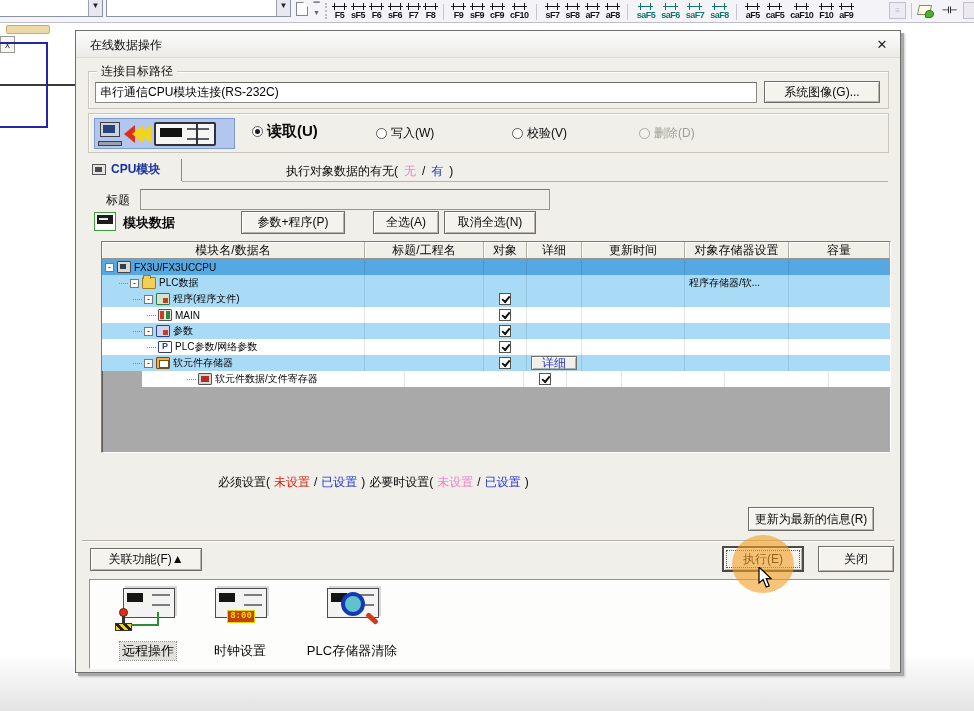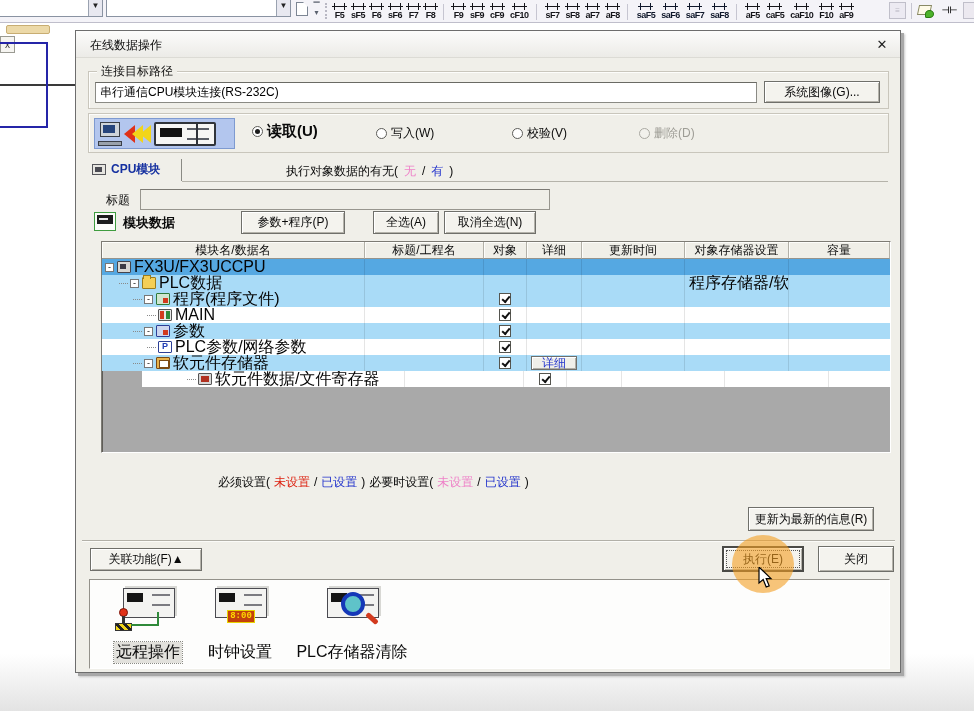--- a/index.html
+++ b/index.html
@@ -16,21 +16,21 @@
   #combo2 { left:106px; width:185px; }
   .newdoc { position:absolute; left:296px; top:2px; width:12px; height:14px; background:#fff; border:1px solid #7d8694; }
   .newdoc::after { content:""; position:absolute; right:-1px; top:-1px; border-style:solid; border-width:0 5px 5px 0; border-color:transparent #f4f3f8 transparent transparent; }
   .tbchev { position:absolute; left:312px; top:4px; width:9px; height:12px; color:#5a616e; font-size:8px; line-height:6px; text-align:center; }
   .tgrip { position:absolute; left:325px; top:3px; height:16px; width:3px; border-left:2px dotted #b9b8c4; }
   #ladder-buttons { position:absolute; left:331px; top:0; height:22px; display:flex; align-items:flex-end; }
   .lbtn { display:inline-flex; flex-direction:column; align-items:center; justify-content:flex-end; height:22px; padding:0 3px 2px 3px; color:#15151a; cursor:default; }
   .lbtn b { font-size:9px; font-weight:bold; line-height:9px; letter-spacing:-0.5px; }
   .lbtn .lsym { width:11px; height:7px; border-left:1px solid currentColor; border-right:1px solid currentColor; position:relative; margin-bottom:1px; }
   .lbtn .lsym::before { content:""; position:absolute; left:-3px; right:-3px; top:3px; border-top:1px solid currentColor; }
-  .lbtn.dis { color:#0f172a; }
+  .lbtn.dis { color:#0f766e; }
   .tsep { width:6px; height:16px; border-left:1px solid #c6c5d1; margin:0 1px 2px 4px; }
   .ticon { position:absolute; top:2px; width:17px; height:17px; }
   .ticon.box { border:1px solid #c0bfca; background:#eceaf2; }
   #stmt-icon { left:889px; color:#b8b7c2; font-size:8px; text-align:center; line-height:15px; }
   #tsep-r { position:absolute; left:911px; top:3px; height:16px; border-left:1px solid #c6c5d1; }
   #comment-icon { left:917px; }
   #comment-icon .pg { position:absolute; left:1px; top:3px; width:13px; height:10px; background:#fffbe8; border:1px solid #8a8a66; transform:skewX(-12deg); }
   #comment-icon .gr { position:absolute; right:0px; bottom:1px; width:9px; height:8px; background:#4db32a; border-radius:50% 50% 50% 20%; border:1px solid #2a7a12; }
   #contact-icon { left:941px; font-size:9px; font-weight:bold; color:#222; line-height:17px; text-align:center; }
   #cut-icon { position:absolute; left:963px; top:2px; width:11px; height:17px; background:#ece9f0; border:1px solid #c0bfca; border-right:none; }
@@ -106,21 +106,21 @@
   .hrow { position:absolute; left:0; top:0; width:788px; height:17px; }
   .hcell { position:absolute; top:0; height:17px; background:#f0efe8; border-right:1px solid #b2b0a7; border-bottom:1px solid #96948c; box-shadow:inset 1px 1px 0 #fdfdfa; font-size:12px; color:#0a0a0a; text-align:center; line-height:16px; overflow:hidden; white-space:nowrap; }
   .trow { position:absolute; left:0; width:788px; height:16px; }
   .trow.selected { background:#55a8e2; }
   .trow.light { background:#a9dbf7; }
   .trow.white { background:#ffffff; }
   .cell { position:absolute; top:0; height:16px; border-right:1px solid rgba(0,0,0,0.10); overflow:hidden; display:flex; align-items:center; }
   .c0 { left:0; width:263px; } .c1 { left:263px; width:119px; }
   .c2 { left:382px; width:43px; justify-content:center; } .c3 { left:425px; width:55px; justify-content:center; }
   .c4 { left:480px; width:103px; } .c5 { left:583px; width:104px; padding-left:4px; } .c6 { left:687px; width:101px; border-right:none; }
-  .cell .lbl { font-size:16px; color:#050505; white-space:nowrap; }
+  .cell .lbl { font-size:10px; color:#050505; white-space:nowrap; }
   .expander { width:9px; height:9px; background:#fff; border:1px solid #777; font-size:9px; line-height:7px; text-align:center; color:#111; margin-right:3px; flex:none; }
   .conn { width:9px; height:1px; border-top:1px dotted #8a8a8a; margin-right:2px; flex:none; }
   .ticn { width:14px; height:12px; margin-right:3px; flex:none; position:relative; border-radius:1px; }
   .ticn.cpu-icon { background:#d8d8d4; border:1px solid #44444c; }
   .ticn.cpu-icon::after { content:""; position:absolute; left:2px; top:2px; width:6px; height:5px; background:#3c3c46; }
   .ticn.folder-icon { background:#f4cf57; border:1px solid #9b7c1e; }
   .ticn.folder-icon::before { content:""; position:absolute; left:0; top:-3px; width:6px; height:3px; background:#f4cf57; border:1px solid #9b7c1e; border-bottom:none; }
   .ticn.program-folder-icon { background:#cfe6cf; border:1px solid #2f7a3a; }
   .ticn.program-folder-icon::after { content:""; position:absolute; right:1px; bottom:1px; width:5px; height:5px; background:#d23a1e; }
   .ticn.program-icon { background:#e8e8e8; border:1px solid #555; }
@@ -145,21 +145,21 @@
   #opt-group { margin-left:52px; }
   #refresh-btn { position:absolute; left:672px; top:476px; width:126px; height:24px; }
   #hsep { position:absolute; left:6px; top:509px; width:813px; border-top:1px solid #b2b0a8; border-bottom:1px solid #fbfbf8; }
   #related-btn { position:absolute; left:14px; top:517px; width:112px; height:23px; }
   #execute-btn { position:absolute; left:646px; top:515px; width:82px; height:26px; border:2px solid #4a4a46; outline:none; position:absolute; }
   #execute-btn .focus { position:absolute; left:2px; top:2px; right:2px; bottom:2px; border:1px dotted #555; }
   #close-btn { position:absolute; left:742px; top:515px; width:76px; height:26px; }
 
   #shortcut-panel { position:absolute; left:13px; top:548px; width:801px; height:90px; background:#fdfdfc; border:1px solid #93918a; border-right-color:#fff; border-bottom-color:#fff; }
   .shortcut { position:absolute; top:6px; text-align:center; cursor:default; }
-  .shortcut .slabel { font-size:16px; color:#0a0a0a; display:inline-block; margin-top:4px; padding:0 2px; }
+  .shortcut .slabel { font-size:13px; color:#0a0a0a; display:inline-block; margin-top:4px; padding:0 2px; }
   .shortcut.sel .slabel { background:#e2e1dc; outline:1px dotted #8a8a84; }
   .sicon { position:relative; width:70px; height:52px; margin:0 auto; }
   .plcbox { position:absolute; left:10px; top:2px; width:52px; height:30px; background:#f3f3f1; border:1px solid #4a4a50; box-shadow:2px -2px 0 #d8d8d4; }
   .plcbox .dsp { position:absolute; left:3px; top:4px; width:16px; height:9px; background:#141414; }
   .plcbox .vn { position:absolute; right:4px; top:5px; width:18px; height:12px; border-top:2px solid #7a7a80; border-bottom:2px solid #7a7a80; }
   .joy { position:absolute; left:2px; top:22px; width:16px; height:24px; }
   .joy .ball { position:absolute; left:4px; top:0; width:9px; height:9px; border-radius:50%; background:#e03117; border:1px solid #7a1408; }
   .joy .stick { position:absolute; left:7px; top:8px; width:3px; height:8px; background:#333; }
   .joy .base { position:absolute; left:0; top:15px; width:17px; height:8px; background:repeating-linear-gradient(45deg,#f2d519 0 3px,#222 3px 6px); border:1px solid #333; }
   .wire { position:absolute; left:18px; top:26px; width:28px; height:14px; border-right:2px solid #2f8a3a; border-bottom:2px solid #2f8a3a; }

